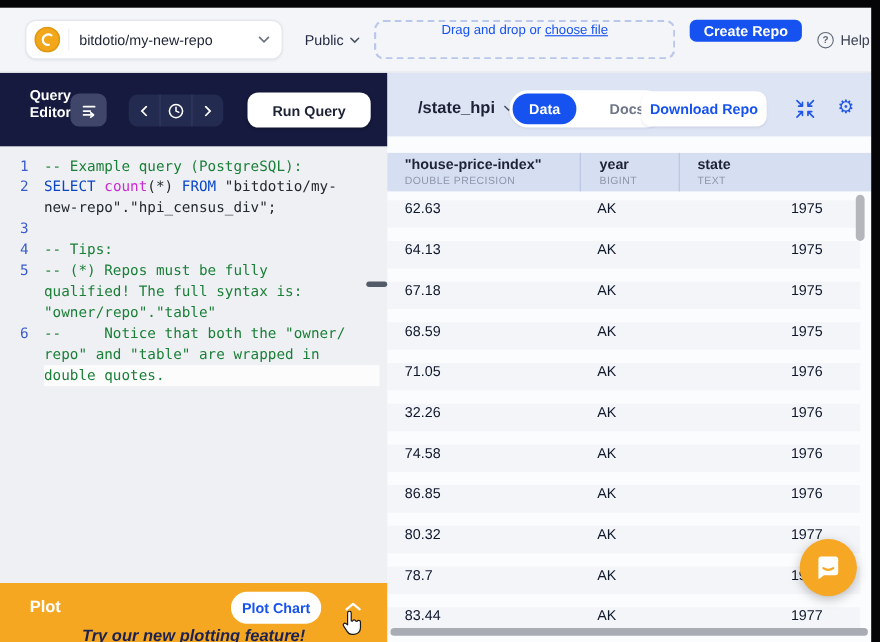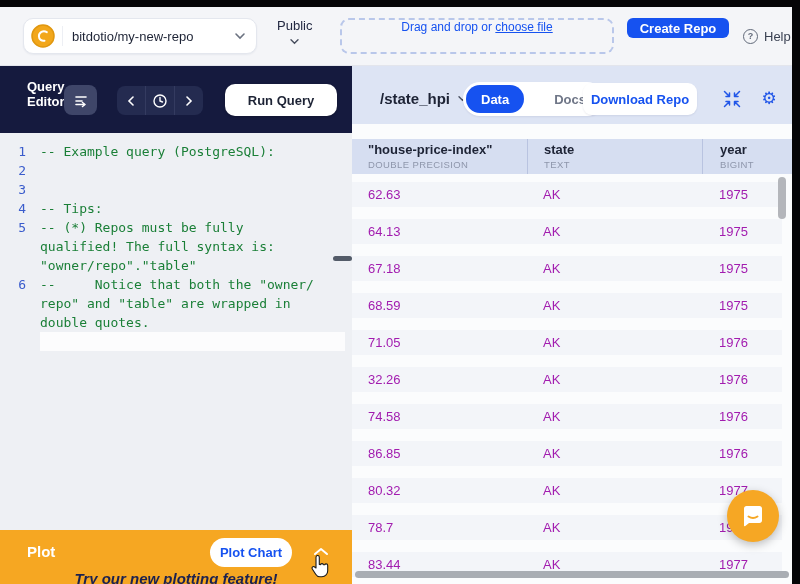--- a/index.html
+++ b/index.html
@@ -19,21 +19,21 @@
   .topbar { left:0; top:7px; width:800px; height:59px; background:#f4f5f8; border-bottom:1px solid #e3e5ec; z-index:5; }
   .repo-pill { position:absolute; left:23px; top:11px; width:234px; height:36px; background:#fff;
     border:1px solid #e4e7ee; border-radius:10px; display:flex; align-items:center; padding:0 10px 0 7px;
     box-shadow:0 1px 2px rgba(20,30,80,.06); cursor:pointer; }
   .repo-logo { width:24px; height:24px; flex:none; }
   .repo-sep { width:1px; height:20px; background:#edeff4; margin:0 9px 0 7px; }
   .repo-label { font-size:13px; font-weight:normal; color:#1d2335; white-space:nowrap; }
   .chev { flex:none; }
   .repo-pill .chev { margin-left:auto; }
   .public-dd { position:absolute; left:271px; top:11px; height:36px; display:flex; align-items:center; gap:5px;
-    padding:0 6px; cursor:pointer;flex-direction:column; }
+    padding:0 6px; cursor:pointer; }
   .public-label { font-size:13px; color:#232942; }
   .upload-box { position:absolute; left:340px; top:11px; width:274px; height:36px;
     border:2px dashed #b9c7ea; border-radius:9px; display:flex; justify-content:center;
     font-size:12px; color:#1652F0; cursor:pointer; white-space:pre; }
   .upload-box .link { text-decoration:underline; }
   .create-btn { position:absolute; left:627px; top:11px; width:102px; height:20px; background:#1652F0;
     border:none; border-radius:6px; color:#fff; font-size:13px; font-weight:bold; cursor:pointer;
     font-family:"Liberation Sans",sans-serif; }
   .help { position:absolute; left:743px; top:11px; height:36px; display:flex; align-items:center; gap:6px; cursor:pointer; }
   .help-q { width:15px; height:15px; border:1.4px solid #626a7a; border-radius:50%; color:#626a7a;
@@ -98,22 +98,22 @@
   .tbl-header { position:absolute; left:0; top:73px; width:440px; height:35px; background:#d6def1; display:flex; }
   .th-cell { padding-top:4px; }
   .th-name { font-size:13px; font-weight:bold; color:#1d2335; line-height:14px; }
   .th-type { font-size:9.5px; color:#8e96ab; letter-spacing:.4px; margin-top:2px; }
   .c1 { width:175px; padding-left:16px; flex:none; }
   .c2 { width:175px; padding-left:16px; flex:none; }
   .c3 { width:90px; padding-left:17px; flex:none; }
   .tbl-header .c2, .tbl-header .c3 { border-left:1px solid #b9c3e0; }
 
   .tbl-body { position:absolute; left:0; top:108px; width:440px; height:448px; overflow:hidden; padding-top:8px; }
-  .trow { height:25px; margin:0 10px 12px 0; background:#f3f5f9; display:flex; align-items:center;
-    font-size:13px; color:#a21caf; }
+  .trow { height:25px; margin:0 10px 12px 0; background:#f3f5f9; display:flex; 
+    font-size:13px; color:#0f172a; }
 
   .v-scroll { left:778px; top:177px; width:8px; height:42px; background:#b4b6bb; border-radius:4px; z-index:10; cursor:pointer; }
   .h-scroll { left:355px; top:571px; width:434px; height:7px; background:#a9adb3; border-radius:4px; z-index:10; cursor:pointer; }
 
   .chat-bubble { left:727px; top:490px; width:52px; height:52px; border-radius:50%; background:#F6A724;
     box-shadow:0 3px 10px rgba(0,0,0,.25); display:flex; align-items:center; justify-content:center;
     z-index:40; cursor:pointer; }
 
   svg { display:block; }
 </style>
@@ -191,20 +191,21 @@
 
 <div class="abs code-area">
   <div class="line-highlight"></div>
   <div class="code-lines" id="code-lines">
       <div class="code-line">
         <span class="gutter">1</span>
         <span class="code-text"><span class="tok-comment">-- Example query (PostgreSQL):</span></span>
       </div>
       <div class="code-line">
         <span class="gutter">2</span>
+        <span class="code-text"><span class="tok-keyword">SELECT</span><span class="tok-plain"> </span><span class="tok-func">count</span><span class="tok-plain">(*) </span><span class="tok-keyword">FROM</span><span class="tok-plain"> "bitdotio/<wbr>my-new-repo"."hpi_census_div";</span></span>
       </div>
       <div class="code-line">
         <span class="gutter">3</span>
         <span class="code-text"></span>
       </div>
       <div class="code-line">
         <span class="gutter">4</span>
         <span class="code-text"><span class="tok-comment">-- Tips:</span></span>
       </div>
       <div class="code-line">
@@ -260,27 +261,27 @@
       </svg>
     </div>
     <div class="gear-btn"><span>⚙</span></div>
   </div>
 
   <div class="tbl-header" id="tbl-header">
       <div class="th-cell c1">
         <div class="th-name">"house-price-index"</div>
         <div class="th-type">DOUBLE PRECISION</div>
       </div>
+      <div class="th-cell c3">
+        <div class="th-name">year</div>
+        <div class="th-type">BIGINT</div>
+      </div>
       <div class="th-cell c2">
         <div class="th-name">state</div>
         <div class="th-type">TEXT</div>
-      </div>
-      <div class="th-cell c3">
-        <div class="th-name">year</div>
-        <div class="th-type">BIGINT</div>
       </div>
     </div>
   <div class="tbl-body" id="tbl-body">
       <div class="trow">
         <div class="c1">62.63</div>
         <div class="c2">AK</div>
         <div class="c3">1975</div>
       </div>
       <div class="trow">
         <div class="c1">64.13</div>

